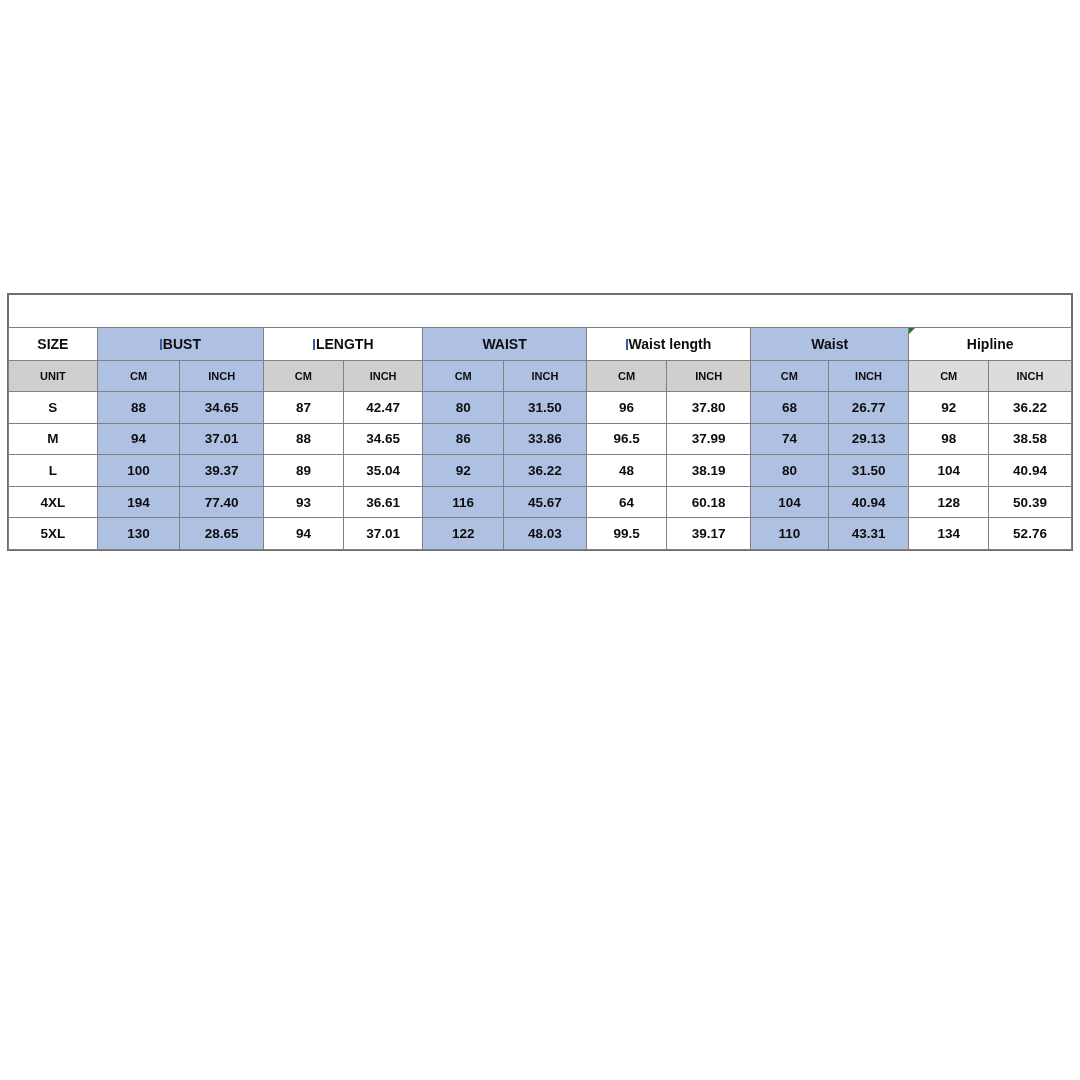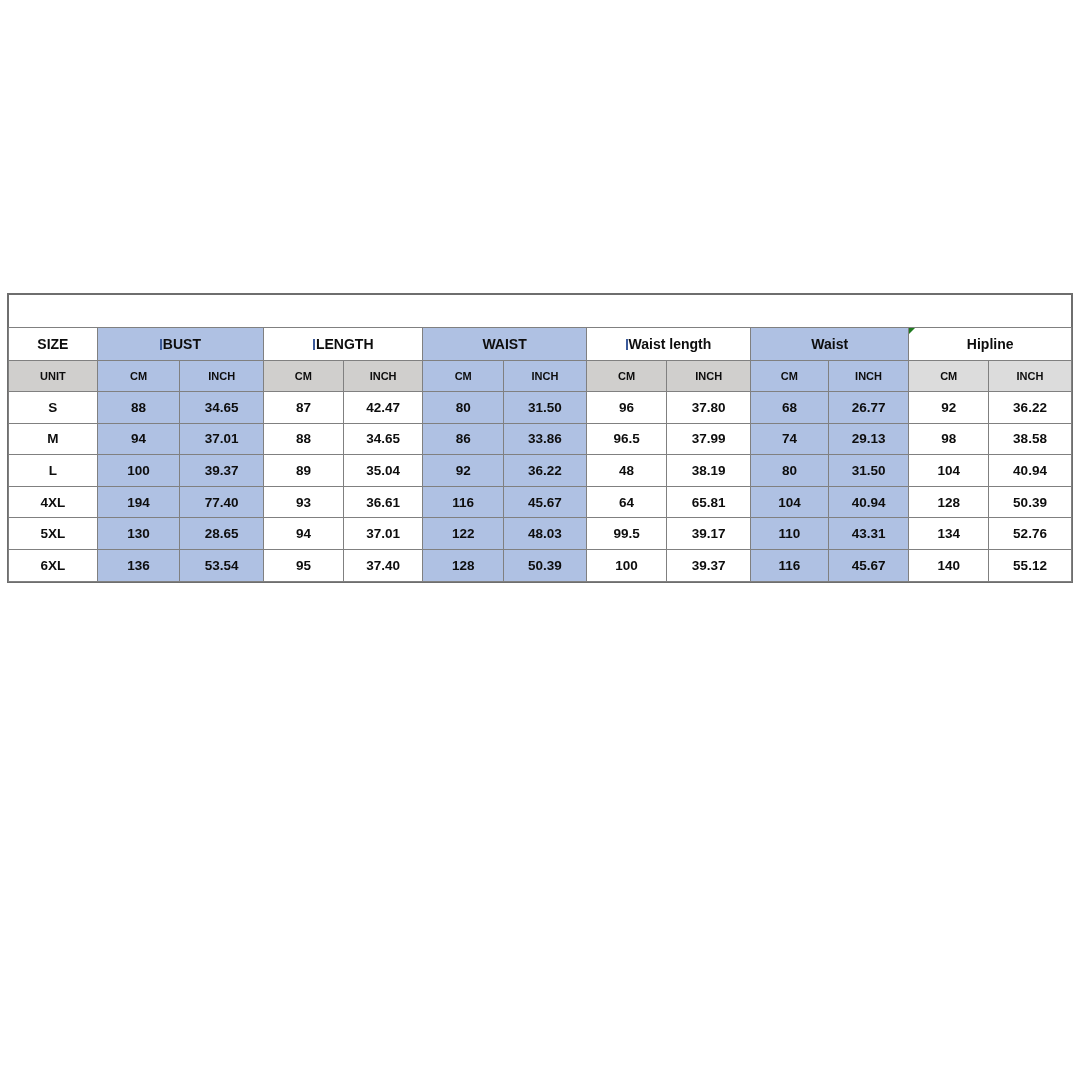--- a/index.html
+++ b/index.html
@@ -188,51 +188,36 @@
         </tr>
         <tr class="data-row">
           <td class="fill-white">4XL</td>
           <td class="fill-blue">194</td>
           <td class="fill-blue">77.40</td>
           <td class="fill-white">93</td>
           <td class="fill-white">36.61</td>
           <td class="fill-blue">116</td>
           <td class="fill-blue">45.67</td>
           <td class="fill-white">64</td>
-          <td class="fill-white">65.81</td>
+          <td class="fill-white">60.18</td>
           <td class="fill-blue">104</td>
           <td class="fill-blue">40.94</td>
           <td class="fill-white">128</td>
           <td class="fill-white">50.39</td>
         </tr>
         <tr class="data-row">
           <td class="fill-white">5XL</td>
           <td class="fill-blue">130</td>
           <td class="fill-blue">28.65</td>
           <td class="fill-white">94</td>
           <td class="fill-white">37.01</td>
           <td class="fill-blue">122</td>
           <td class="fill-blue">48.03</td>
           <td class="fill-white">99.5</td>
           <td class="fill-white">39.17</td>
           <td class="fill-blue">110</td>
           <td class="fill-blue">43.31</td>
           <td class="fill-white">134</td>
           <td class="fill-white">52.76</td>
         </tr>
-        <tr class="data-row">
-          <td class="fill-white">6XL</td>
-          <td class="fill-blue">136</td>
-          <td class="fill-blue">53.54</td>
-          <td class="fill-white">95</td>
-          <td class="fill-white">37.40</td>
-          <td class="fill-blue">128</td>
-          <td class="fill-blue">50.39</td>
-          <td class="fill-white">100</td>
-          <td class="fill-white">39.37</td>
-          <td class="fill-blue">116</td>
-          <td class="fill-blue">45.67</td>
-          <td class="fill-white">140</td>
-          <td class="fill-white">55.12</td>
-        </tr>
       </tbody>
   </table>
 </div>
 
 </body></html>

